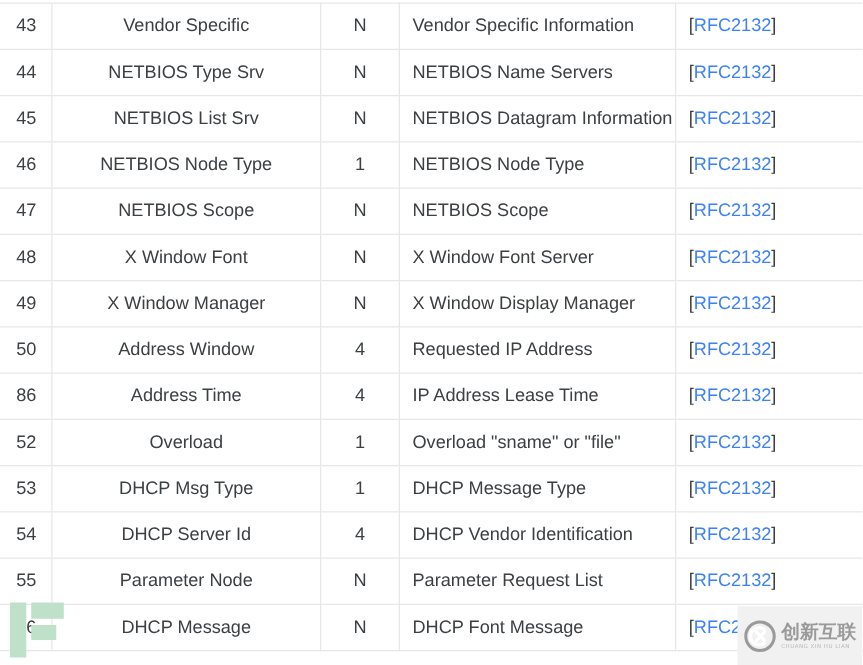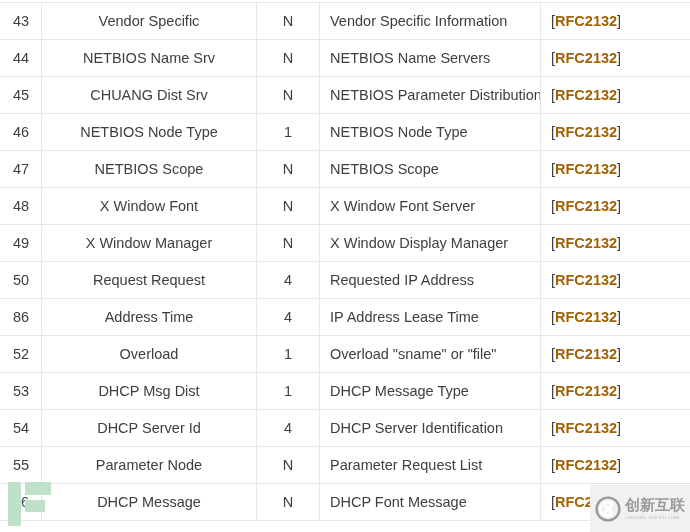--- a/index.html
+++ b/index.html
@@ -80,23 +80,22 @@
   }
   td.rfc {
     text-align: left;
     padding-left: 12px;
   }
 
   .bracket {
     color: #3c4043;
   }
   a.rfc-link {
-    color: #a16207;
+    color: #3b82f6;
     text-decoration: none;
-    font-weight: bold;
   }
 
   
   .wm-freebuf {
     position: absolute;
     left: 6px;
     bottom: 4px;
     width: 215px;
     height: 48px;
     pointer-events: none;
@@ -205,30 +204,30 @@
       <tbody id="table-body">
           <tr>
             <td class="code">43</td>
             <td class="name">Vendor Specific</td>
             <td class="len">N</td>
             <td class="desc">Vendor Specific Information</td>
             <td class="rfc"><span class="bracket">[</span><a class="rfc-link" href="#">RFC2132</a><span class="bracket">]</span></td>
           </tr>
           <tr>
             <td class="code">44</td>
-            <td class="name">NETBIOS Name Srv</td>
+            <td class="name">NETBIOS Type Srv</td>
             <td class="len">N</td>
             <td class="desc">NETBIOS Name Servers</td>
             <td class="rfc"><span class="bracket">[</span><a class="rfc-link" href="#">RFC2132</a><span class="bracket">]</span></td>
           </tr>
           <tr>
             <td class="code">45</td>
-            <td class="name">CHUANG Dist Srv</td>
-            <td class="len">N</td>
-            <td class="desc">NETBIOS Parameter Distribution</td>
+            <td class="name">NETBIOS List Srv</td>
+            <td class="len">N</td>
+            <td class="desc">NETBIOS Datagram Information</td>
             <td class="rfc"><span class="bracket">[</span><a class="rfc-link" href="#">RFC2132</a><span class="bracket">]</span></td>
           </tr>
           <tr>
             <td class="code">46</td>
             <td class="name">NETBIOS Node Type</td>
             <td class="len">1</td>
             <td class="desc">NETBIOS Node Type</td>
             <td class="rfc"><span class="bracket">[</span><a class="rfc-link" href="#">RFC2132</a><span class="bracket">]</span></td>
           </tr>
           <tr>
@@ -247,51 +246,51 @@
           </tr>
           <tr>
             <td class="code">49</td>
             <td class="name">X Window Manager</td>
             <td class="len">N</td>
             <td class="desc">X Window Display Manager</td>
             <td class="rfc"><span class="bracket">[</span><a class="rfc-link" href="#">RFC2132</a><span class="bracket">]</span></td>
           </tr>
           <tr>
             <td class="code">50</td>
-            <td class="name">Request Request</td>
+            <td class="name">Address Window</td>
             <td class="len">4</td>
             <td class="desc">Requested IP Address</td>
             <td class="rfc"><span class="bracket">[</span><a class="rfc-link" href="#">RFC2132</a><span class="bracket">]</span></td>
           </tr>
           <tr>
             <td class="code">86</td>
             <td class="name">Address Time</td>
             <td class="len">4</td>
             <td class="desc">IP Address Lease Time</td>
             <td class="rfc"><span class="bracket">[</span><a class="rfc-link" href="#">RFC2132</a><span class="bracket">]</span></td>
           </tr>
           <tr>
             <td class="code">52</td>
             <td class="name">Overload</td>
             <td class="len">1</td>
             <td class="desc">Overload "sname" or "file"</td>
             <td class="rfc"><span class="bracket">[</span><a class="rfc-link" href="#">RFC2132</a><span class="bracket">]</span></td>
           </tr>
           <tr>
             <td class="code">53</td>
-            <td class="name">DHCP Msg Dist</td>
+            <td class="name">DHCP Msg Type</td>
             <td class="len">1</td>
             <td class="desc">DHCP Message Type</td>
             <td class="rfc"><span class="bracket">[</span><a class="rfc-link" href="#">RFC2132</a><span class="bracket">]</span></td>
           </tr>
           <tr>
             <td class="code">54</td>
             <td class="name">DHCP Server Id</td>
             <td class="len">4</td>
-            <td class="desc">DHCP Server Identification</td>
+            <td class="desc">DHCP Vendor Identification</td>
             <td class="rfc"><span class="bracket">[</span><a class="rfc-link" href="#">RFC2132</a><span class="bracket">]</span></td>
           </tr>
           <tr>
             <td class="code">55</td>
             <td class="name">Parameter Node</td>
             <td class="len">N</td>
             <td class="desc">Parameter Request List</td>
             <td class="rfc"><span class="bracket">[</span><a class="rfc-link" href="#">RFC2132</a><span class="bracket">]</span></td>
           </tr>
           <tr>

